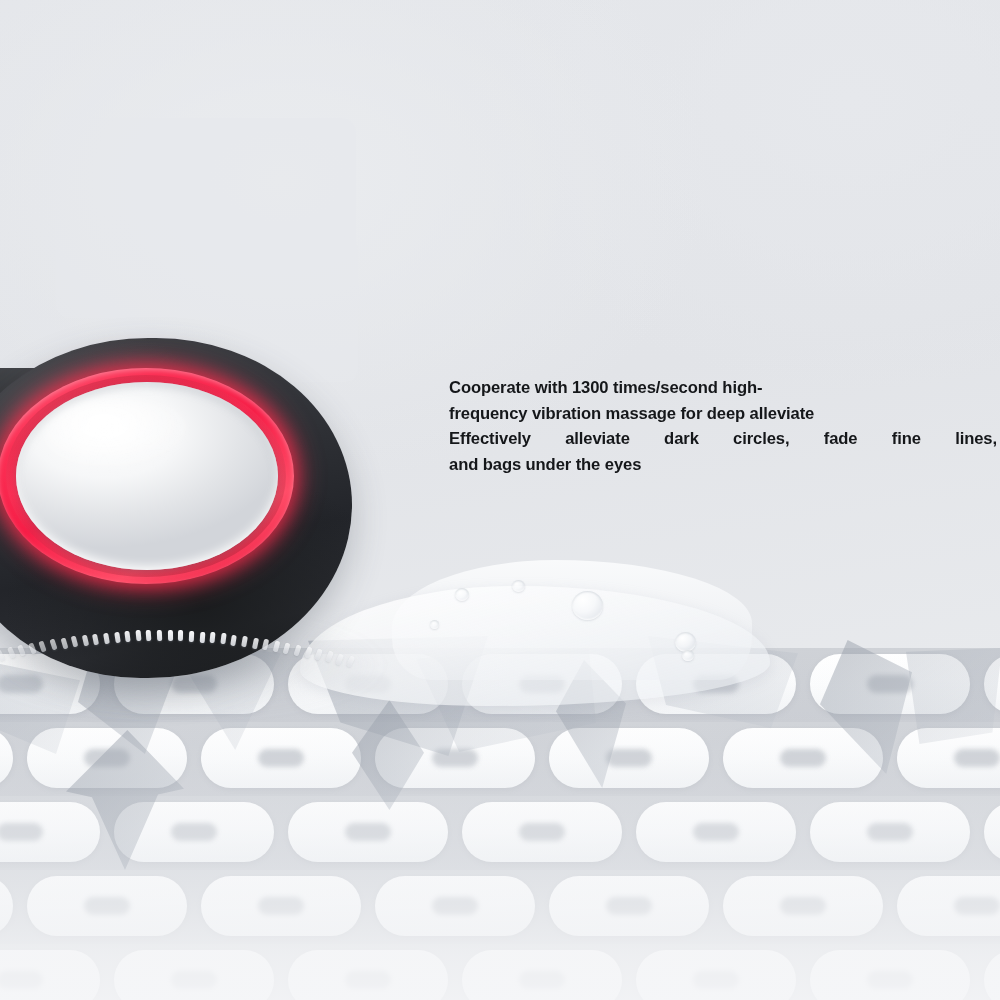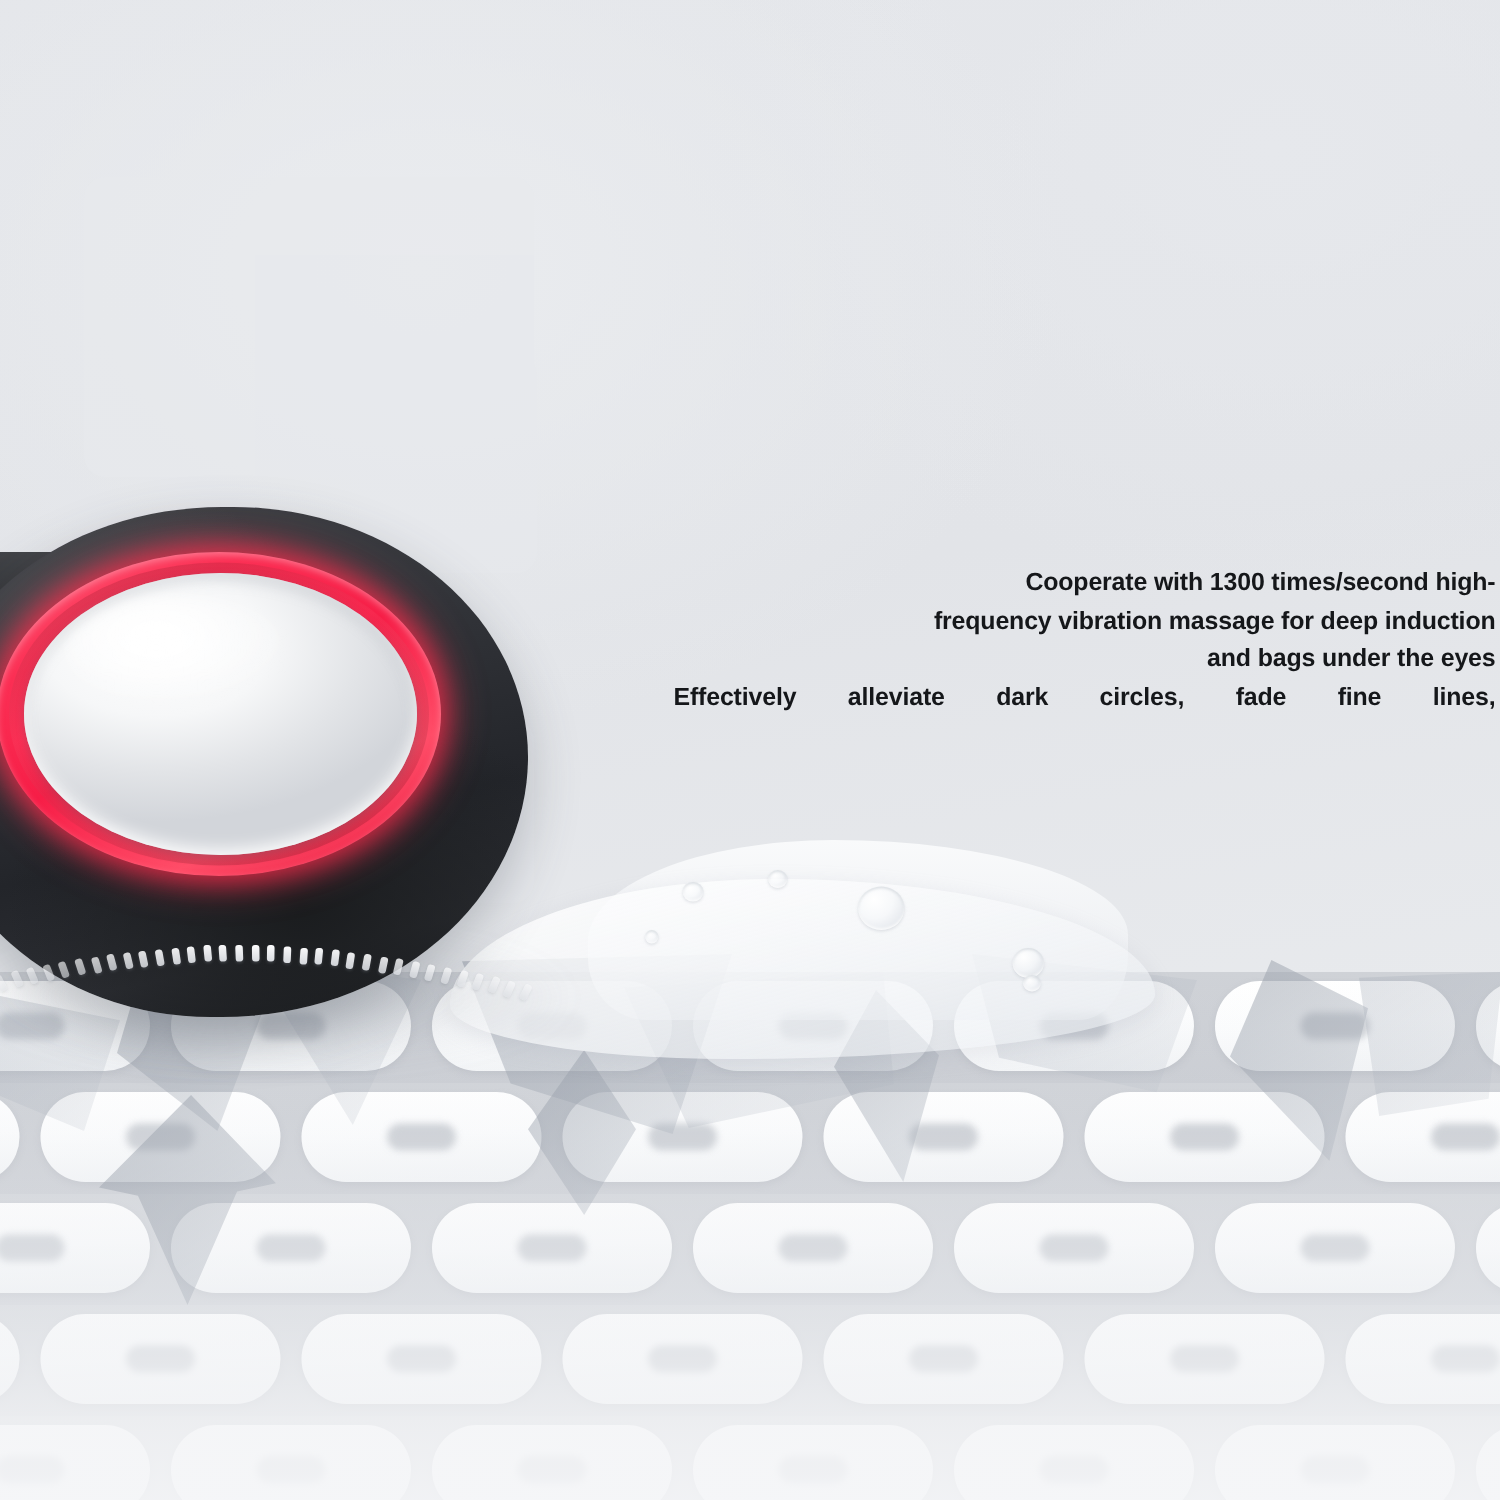--- a/index.html
+++ b/index.html
@@ -262,21 +262,21 @@
   .body-copy {
     position: absolute;
     left: 449px; top: 375px;
     width: 548px;
     font-size: 16.6px;
     font-weight: 700;
     line-height: 25.6px;
     letter-spacing: -0.1px;
     color: #15171a;
   }
-  .bc-line { white-space: nowrap; text-align: right; }
+  .bc-line { white-space: nowrap; }
   .bc-line.justify {
     white-space: normal;
     text-align: justify;
     text-align-last: justify;
   }
 </style>
 </head>
 <body>
 
 <div id="stage">
@@ -426,18 +426,18 @@
         <div class="tooth" style="left: 318.182px; top: 19.2468px; transform: rotate(21.2727deg); opacity: 0.6;"></div>
         <div class="tooth" style="left: 328.788px; top: 21.4689px; transform: rotate(22.8485deg); opacity: 0.55;"></div>
         <div class="tooth" style="left: 339.394px; top: 23.7257px; transform: rotate(24.4242deg); opacity: 0.5;"></div>
         <div class="tooth" style="left: 350px; top: 26px; transform: rotate(26deg); opacity: 0.45;"></div>
       </div>
   </div>
 
 
   <div class="body-copy">
     <div class="bc-line">Cooperate with 1300 times/second high-</div>
-    <div class="bc-line">frequency vibration massage for deep induction</div>
+    <div class="bc-line">frequency vibration massage for deep alleviate</div>
+    <div class="bc-line justify">Effectively alleviate dark circles, fade fine lines,</div>
     <div class="bc-line">and bags under the eyes</div>
-    <div class="bc-line justify">Effectively alleviate dark circles, fade fine lines,</div>
   </div>
 
 </div>
 
 </body></html>

